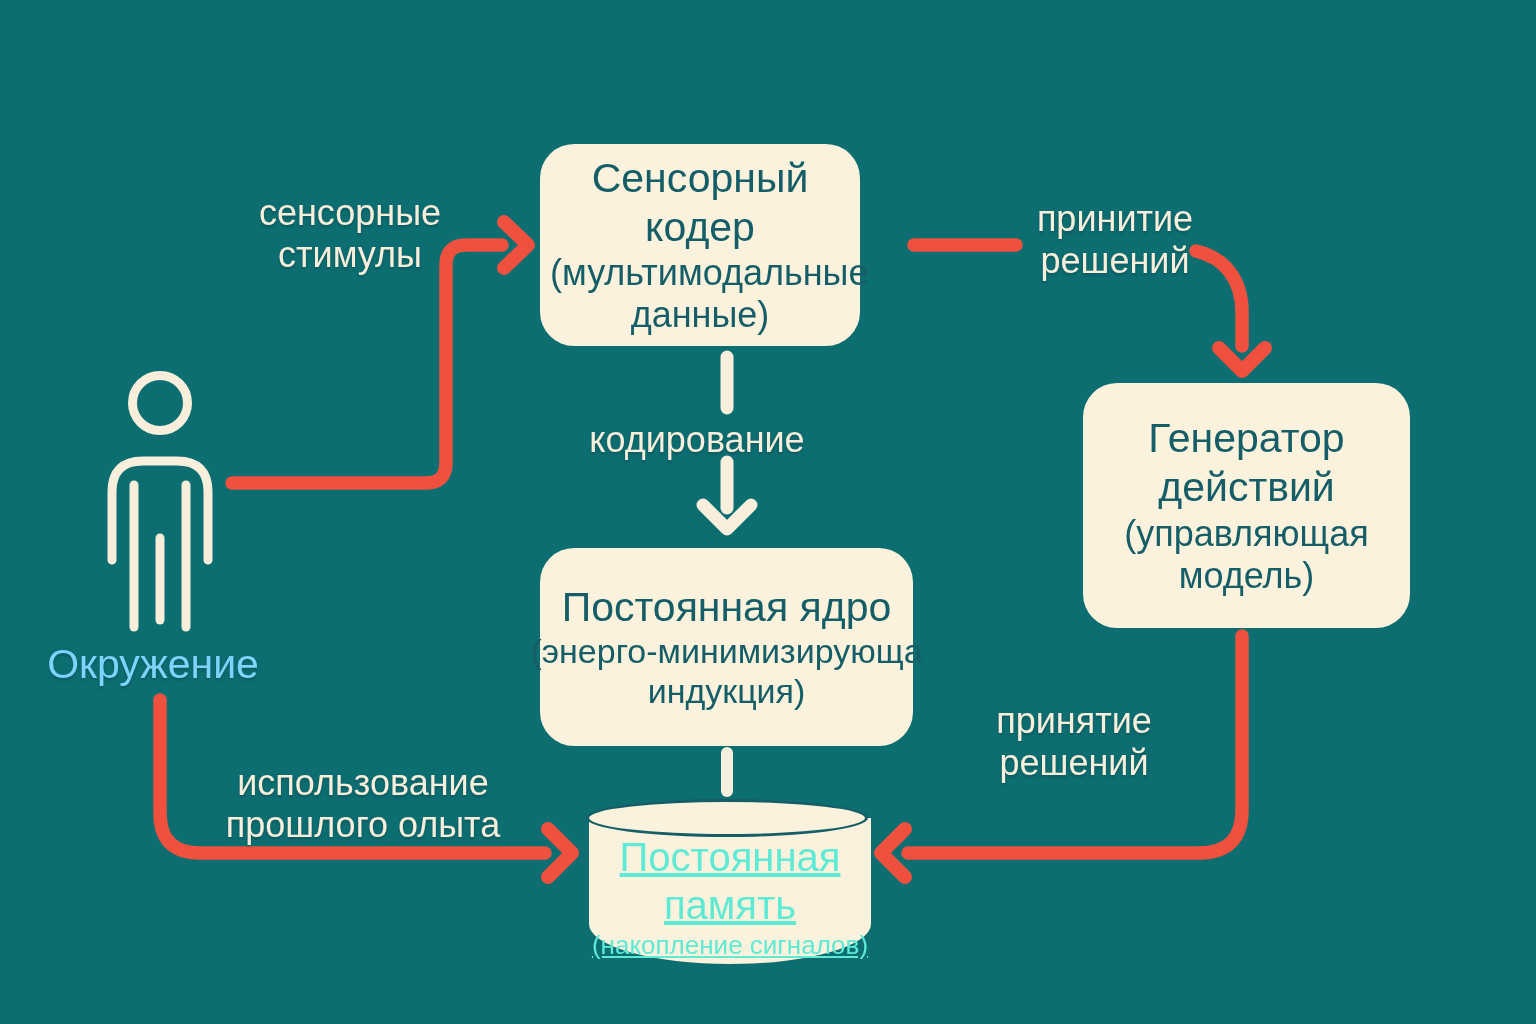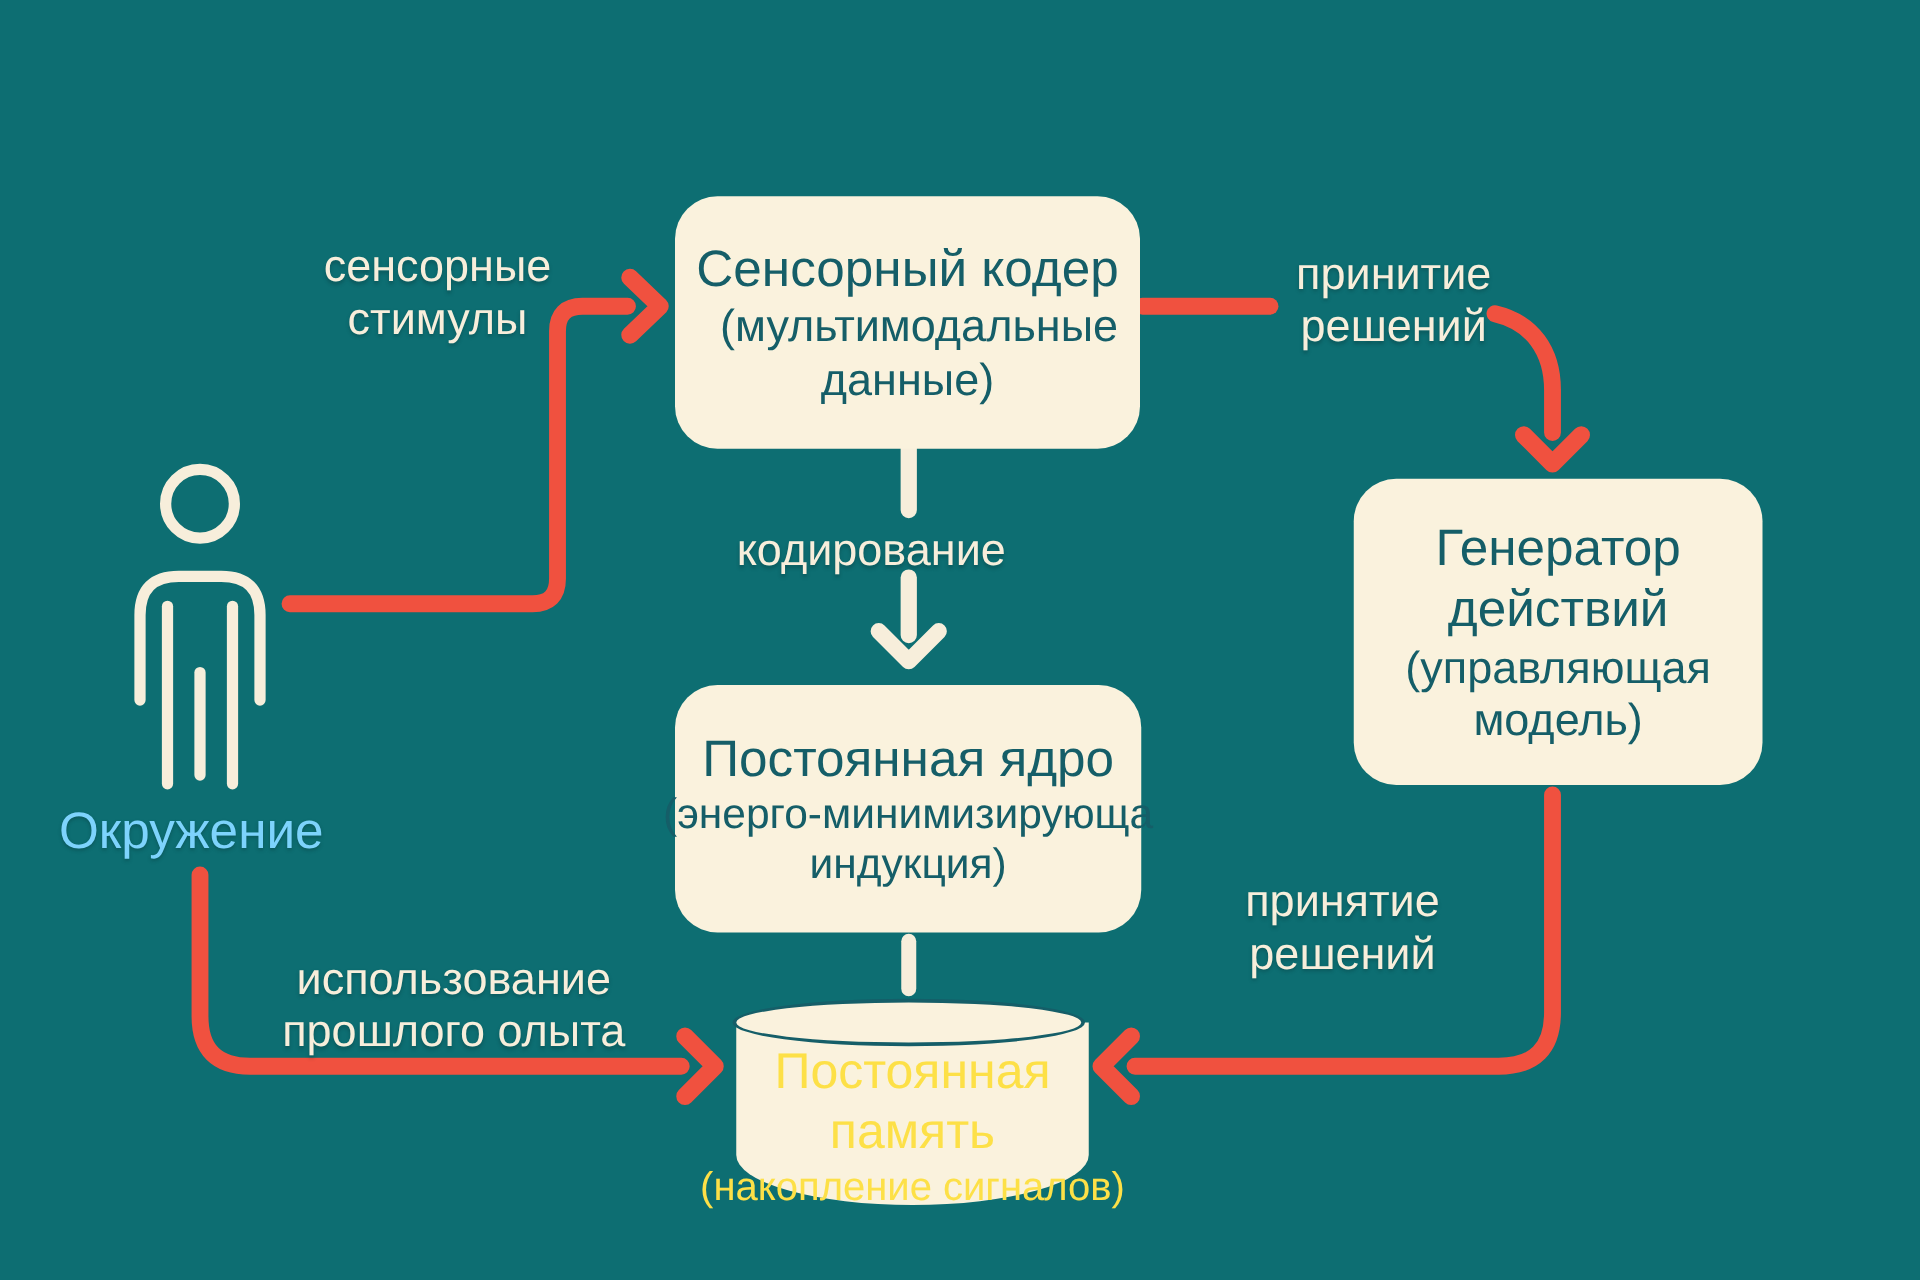--- a/index.html
+++ b/index.html
@@ -35,25 +35,25 @@
     background:#FAF2DD;
     border-radius:0 0 141px 141px / 0 0 40px 40px;
   }
   .cyl-top {
     position:absolute; left:586px; top:799px; width:282px; height:38px; z-index:4;
     background:#FAF2DD; border:3px solid #155E68; border-radius:50%;
     box-sizing:border-box;
   }
   .cyl-text {
     position:absolute; left:589px; top:833px; width:282px; z-index:5;
-    color:#fde047; text-align:center;
-    display:flex; flex-direction:column; align-items:center;
+    color:#5eead4; text-align:center;
+    display:flex; flex-direction:column; align-items:center;text-decoration:underline;
   }
   .cyl-text .title    { font-size:40px; font-weight:500; line-height:1.2; width:270px; }
-  .cyl-text .subtitle { font-size:32px; font-weight:500; line-height:1.15; margin-top:2px; }
+  .cyl-text .subtitle { font-size:26px; font-weight:500; line-height:1.15; margin-top:2px; }
 </style>
 </head>
 <body>
 
 <div class="canvas">
 
   <svg class="arrow-layer" width="1536" height="1024" viewBox="0 0 1536 1024">
 
     <g fill="none" stroke="#F7EEDB" stroke-width="9" stroke-linecap="round" stroke-linejoin="round">
       <circle cx="160" cy="403" r="27.5"></circle>
@@ -88,21 +88,21 @@
       <path d="M160,700 V813 Q160,853 200,853 H545"></path>
       <polyline points="548,829 572,853 548,877" stroke-width="14"></polyline>
     </g>
 
     <g fill="none" stroke="#F0513F" stroke-width="13.5" stroke-linecap="round" stroke-linejoin="round">
       <path d="M1242,636 V810 Q1242,853 1199,853 H908"></path>
       <polyline points="905,829 881,853 905,877" stroke-width="14"></polyline>
     </g>
   </svg>
 
-  <div class="node" style="left:540px; top:157px; width:372px; height:202px;">
+  <div class="node" style="left:540px; top:144px; width:320px; height:202px;">
     <div class="title">Сенсорный кодер</div>
     <div class="subtitle w300">(мультимодальные данные)</div>
   </div>
 
   <div class="node" style="left:1083px; top:383px; width:327px; height:245px;">
     <div class="title w260">Генератор действий</div>
     <div class="subtitle w260">(управляющая модель)</div>
   </div>
 
   <div class="node" style="left:540px; top:548px; width:373px; height:198px;">

